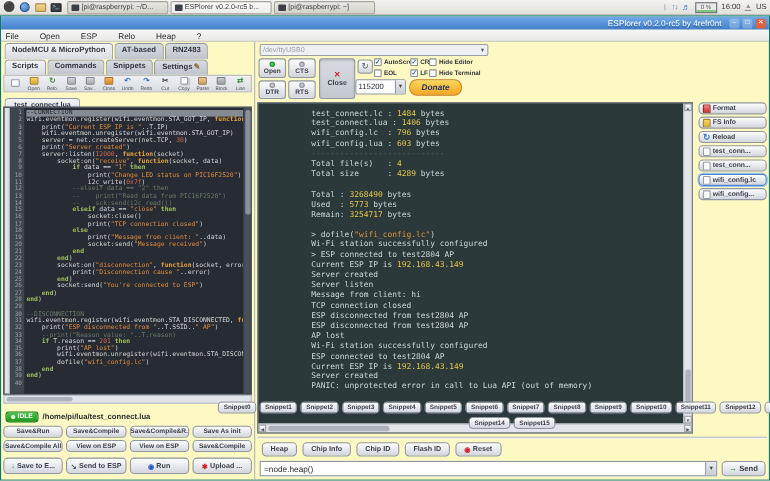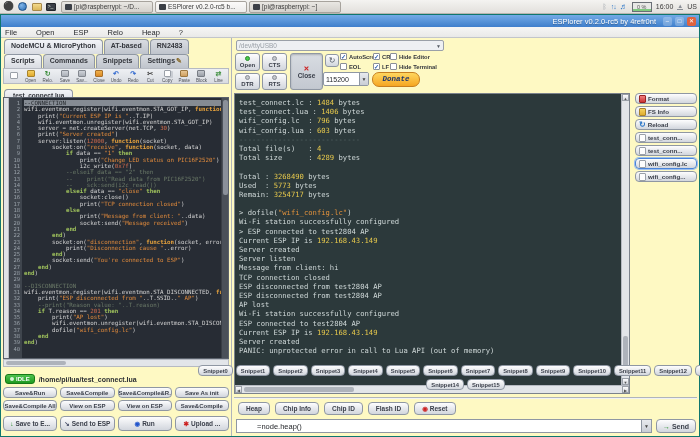--- a/index.html
+++ b/index.html
@@ -99,25 +99,25 @@
   .led.gray { background:#c3c7cd; border-color:#8a8f97; }
   .close-btn { position:absolute; left:58px; top:15px; width:33px; height:37px; background:linear-gradient(#d8dce2,#c3c8d0); border:1px solid #8f97a3; border-radius:3px; box-shadow:inset 0 1px 2px rgba(0,0,0,.2); display:flex; flex-direction:column; align-items:center; justify-content:center; font-size:6.5px; font-weight:bold; color:#3a3f4a; font-family:"Liberation Sans",sans-serif; }
   .close-x { color:#cc2222; font-size:7px; line-height:7px; }
   .refresh-btn { position:absolute; left:93px; top:16px; width:14px; height:13px; background:linear-gradient(#fdfdfe,#d2d6dd); border:1px solid #8f97a3; border-radius:3px; font-size:8px; line-height:11px; color:#555d68; text-align:center; padding:0; }
   .baud-select { position:absolute; left:91px; top:34px; width:46px; height:14px; background:#fff; border:1px solid #8f97a3; border-radius:2px; display:flex; align-items:center; font-size:7px; color:#26282c; }
   .baud-select .val { flex:1; padding-left:2px; }
   .baud-btn { width:9px; height:100%; background:linear-gradient(#e8eaee,#c9cdd5); border-left:1px solid #8f97a3; font-size:5px; color:#444; text-align:center; line-height:12px; }
   .cb-col { position:absolute; top:15px; display:flex; flex-direction:column; gap:3px; }
   .cb { display:flex; align-items:center; gap:2px; font-size:5.8px; font-weight:bold; color:#33363c; white-space:nowrap; }
   .box { width:7px; height:7px; background:#fff; border:1px solid #8a8f98; border-radius:1px; font-size:6px; line-height:6px; color:#2d5fb3; text-align:center; font-weight:bold; }
-  .donate-btn { position:absolute; left:140px; top:34px; width:48px; height:15px; background:linear-gradient(#ffd75e,#f5a623); border:1px solid #c77f1f; border-radius:7px; font-size:7.5px; font-weight:bold; font-style:italic; color:#20386b; text-align:center; line-height:13px; font-family:Liberation Mono, monospace; }
+  .donate-btn { position:absolute; left:140px; top:34px; width:48px; height:15px; background:linear-gradient(#ffd75e,#f5a623); border:1px solid #c77f1f; border-radius:7px; font-size:7.5px; font-weight:bold; font-style:italic; color:#20386b; text-align:center; line-height:13px; font-family:Liberation Sans, sans-serif; }
 
   
   .terminal-wrap { position:absolute; top:55px; left:2px; width:396px; height:301px; border:1px solid #7b828c; background:#2c393b; display:flex; flex-direction:column; }
-  .terminal-inner { flex:1; display:flex; overflow:hidden; }
+  .terminal-inner { flex:1; display:flex; overflow:hidden;margin-left:44px; }
   .terminal { flex:1; font-family:"DejaVu Sans Mono",monospace; font-size:7.2px; line-height:9.2px; color:#cfd8d8; padding:4px 0 0 4px; overflow:hidden; white-space:pre; }
   .tl { height:9.2px; white-space:pre; }
   .tl .num { color:#e6c84c; }
   .tl .st { color:#e0913c; }
   .tl .dim { color:#5a6a6a; }
   .t-vscroll { width:8px; background:#e2e5e9; border-left:1px solid #b6bac2; position:relative; }
   .t-arrow { position:absolute; left:0; width:7px; height:7px; font-size:4px; color:#555; text-align:center; line-height:7px; background:linear-gradient(#fdfdfe,#d2d6dd); border:1px solid #9aa0a8; }
   .t-arrow.up { top:0; } .t-arrow.down { bottom:0; }
   .t-vthumb { position:absolute; left:1px; bottom:9px; width:5px; height:40px; background:#aeb3bb; border-radius:2px; }
   .t-hscroll { height:8px; background:#e2e5e9; border-top:1px solid #b6bac2; position:relative; }
@@ -137,21 +137,21 @@
 
   
   .snips { position:absolute; left:0; right:0; display:flex; justify-content:center; gap:3px; }
   .snips1 { top:327px; } .snips2 { top:341px; }
   .snip { height:11px; padding:0 4px; font-size:5.8px; font-weight:bold; color:#3a3f4a; background:linear-gradient(#fdfdfe,#d2d6dd); border:1px solid #8f97a3; border-radius:4px; white-space:nowrap; font-family:"Liberation Sans",sans-serif; }
   .sep { position:absolute; top:359px; left:2px; right:2px; height:2px; border-top:1px solid #b0b4bb; border-bottom:1px solid #f0f2f5; }
   .esp-row { position:absolute; top:364px; left:6px; display:flex; gap:5px; }
   .espbtn { height:13px; padding:0 7px; font-size:6.5px; font-weight:bold; color:#3a3f4a; background:linear-gradient(#fdfdfe,#d2d6dd); border:1px solid #8f97a3; border-radius:4px; display:flex; align-items:center; gap:2px; font-family:"Liberation Sans",sans-serif; }
   .cmd-row { position:absolute; top:381px; left:4px; right:3px; height:14px; display:flex; gap:4px; }
   .cmd-field { flex:1; background:#fff; border:1px solid #8f97a3; display:flex; align-items:center; }
-  .cmd-text { flex:1; font-size:7.5px; color:#26282c; padding-left:20px; font-family:"Liberation Sans",sans-serif; }
+  .cmd-text { flex:1; font-size:7.5px; color:#26282c; padding-left:3px; font-family:"Liberation Sans",sans-serif; }
   .cmd-dd { width:10px; height:100%; background:linear-gradient(#e8eaee,#c9cdd5); border-left:1px solid #8f97a3; font-size:5px; color:#444; text-align:center; line-height:12px; }
   .send-btn { width:40px; height:14px; font-size:7px; font-weight:bold; color:#3a3f4a; background:linear-gradient(#fdfdfe,#d2d6dd); border:1px solid #8f97a3; border-radius:4px; display:flex; align-items:center; justify-content:center; gap:2px; font-family:"Liberation Sans",sans-serif; }
   .gi { font-weight:bold; }
 </style>
 </head>
 <body>
 
 <div class="screen">
 
   <div class="taskbar">

